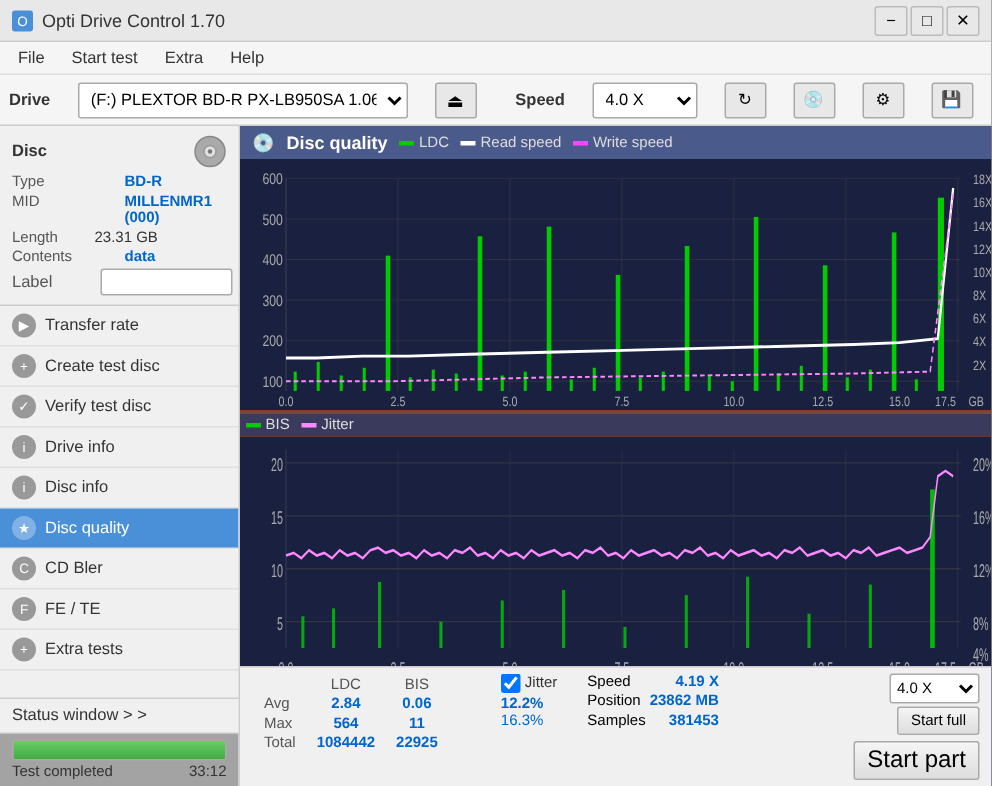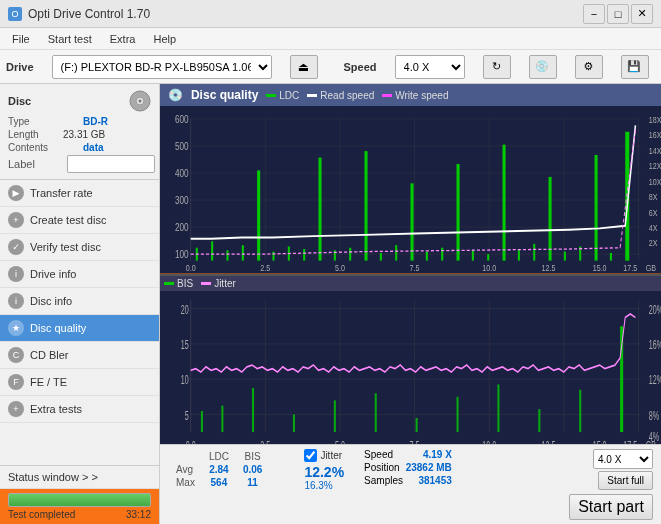--- a/index.html
+++ b/index.html
@@ -159,21 +159,21 @@
       cursor: pointer;
       font-size: 11px;
       color: #333;
       background: #f0f0f0;
       border-bottom: 1px solid #ddd;
     }
 
     
     .progress-section {
       padding: 4px 8px;
-      background: #f97316;
+      background: #a3a3a3;
     }
     .progress-bar-bg {
       height: 14px;
       background: #e0e0e0;
       border: 1px solid #aaa;
       border-radius: 2px;
       overflow: hidden;
     }
     .progress-bar-fill {
       height: 100%;
@@ -213,21 +213,21 @@
     .charts-area {
       flex: 1;
       display: flex;
       flex-direction: column;
       overflow: hidden;
     }
 
     .chart-container {
       flex: 1;
       position: relative;
-      background: #f97316;
+      background: #c2410c;
       border-bottom: 1px solid #555;
     }
 
     
     .chart-svg {
       width: 100%;
       height: 100%;
     }
 
     
@@ -335,20 +335,24 @@
         <span class="disc-header-label">Disc</span>
         <svg class="disc-icon" viewBox="0 0 22 22">
           <circle cx="11" cy="11" r="10" fill="#aaa" stroke="#888" stroke-width="1"></circle>
           <circle cx="11" cy="11" r="4" fill="#e0e0e0" stroke="#999" stroke-width="1"></circle>
           <circle cx="11" cy="11" r="1.5" fill="#777"></circle>
         </svg>
       </div>
       <div class="disc-row">
         <span class="disc-key">Type</span>
         <span class="disc-val">BD-R</span>
+      </div>
+      <div class="disc-row">
+        <span class="disc-key">MID</span>
+        <span class="disc-val">MILLENMR1 (000)</span>
       </div>
       <div class="disc-row">
         <span class="disc-key">Length</span>
         <span class="disc-val-normal">23.31 GB</span>
       </div>
       <div class="disc-row">
         <span class="disc-key">Contents</span>
         <span class="disc-val">data</span>
       </div>
       <div class="label-row">
@@ -600,30 +604,35 @@
           <tr>
             <td class="label-col">Avg</td>
             <td>2.84</td>
             <td>0.06</td>
           </tr>
           <tr>
             <td class="label-col">Max</td>
             <td>564</td>
             <td>11</td>
           </tr>
+          <tr>
+            <td class="label-col">Total</td>
+            <td>1084442</td>
+            <td>22925</td>
+          </tr>
         </tbody>
       </table>
 
       <div style="margin-left: 8px;">
         <div class="jitter-check">
           <input type="checkbox" checked="" style="">
           <span>Jitter</span>
         </div>
         <div style="margin-top:2px;">
-          <div style="font-size:14px;color:#0066cc;font-weight:bold;">12.2%</div>
+          <div style="font-size:10px;color:#0066cc;font-weight:bold;">12.2%</div>
           <div style="font-size:10px;color:#0066cc;font-weight:normal;">16.3%</div>
         </div>
       </div>
 
       <div style="margin-left:8px; font-size:10px;">
         <div class="speed-row">
           <span>Speed</span>
           <span class="speed-val">4.19 X</span>
         </div>
         <div class="speed-row">

